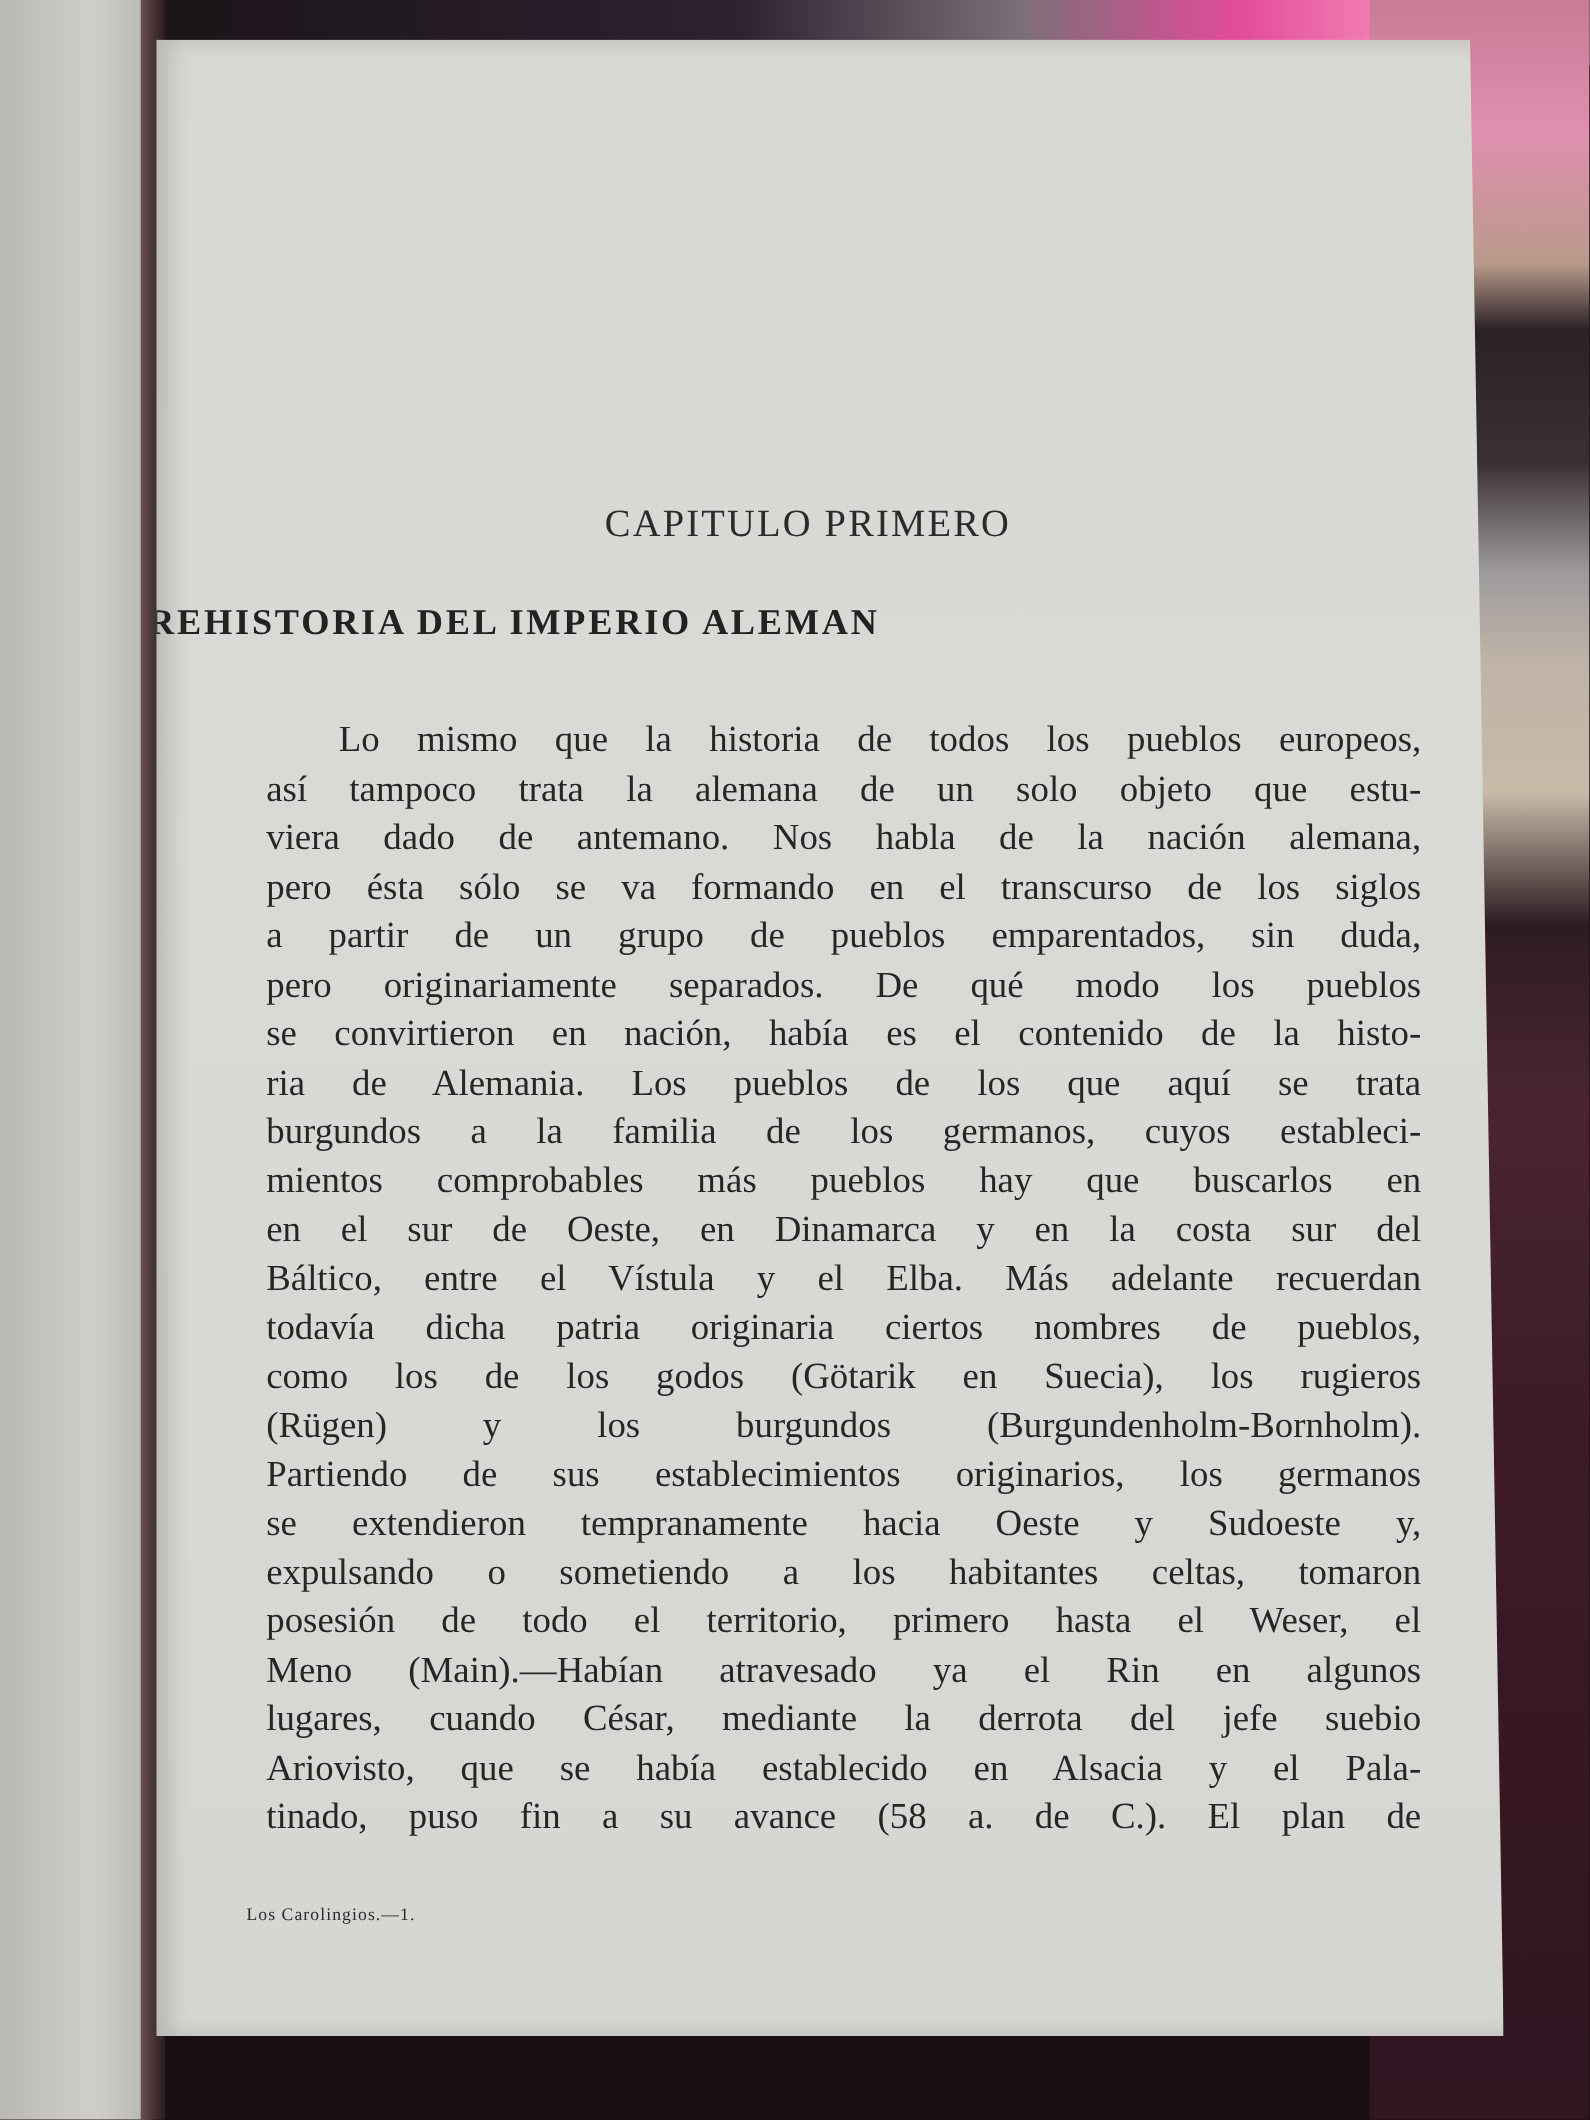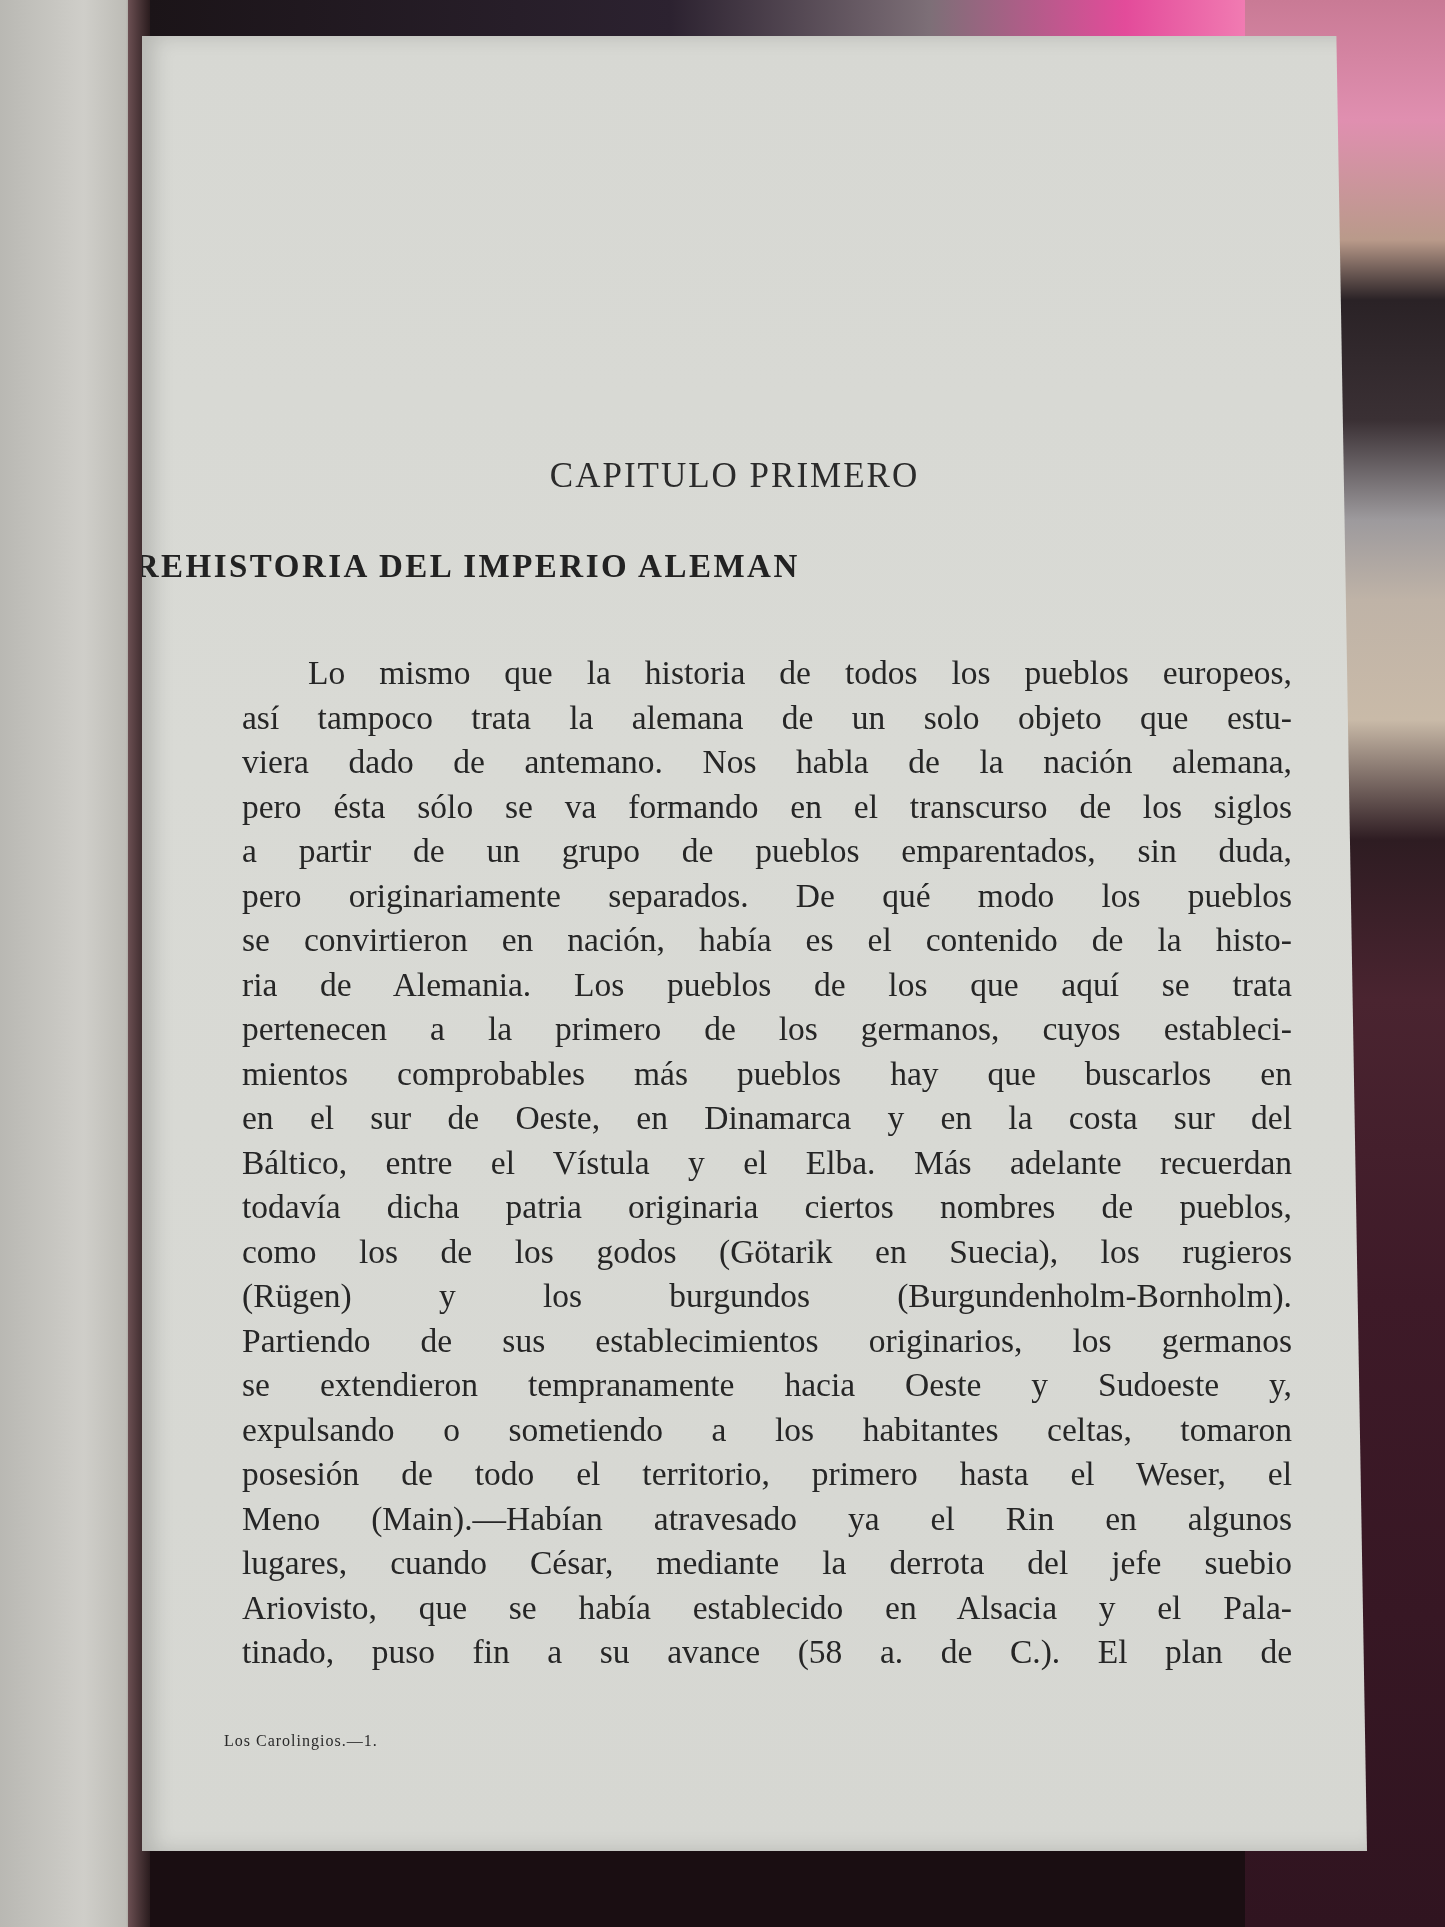--- a/index.html
+++ b/index.html
@@ -68,21 +68,21 @@
 
   <div class="body-text">
     <span class="line indent">Lo mismo que la historia de todos los pueblos europeos,</span>
     <span class="line">así tampoco trata la alemana de un solo objeto que estu-</span>
     <span class="line">viera dado de antemano. Nos habla de la nación alemana,</span>
     <span class="line">pero ésta sólo se va formando en el transcurso de los siglos</span>
     <span class="line">a partir de un grupo de pueblos emparentados, sin duda,</span>
     <span class="line">pero originariamente separados. De qué modo los pueblos</span>
     <span class="line">se convirtieron en nación, había es el contenido de la histo-</span>
     <span class="line">ria de Alemania. Los pueblos de los que aquí se trata</span>
-    <span class="line">pertenecen a la primero de los germanos, cuyos estableci-</span>
+    <span class="line">burgundos a la familia de los germanos, cuyos estableci-</span>
     <span class="line">mientos comprobables más pueblos hay que buscarlos en</span>
     <span class="line">en el sur de Oeste, en Dinamarca y en la costa sur del</span>
     <span class="line">Báltico, entre el Vístula y el Elba. Más adelante recuerdan</span>
     <span class="line">todavía dicha patria originaria ciertos nombres de pueblos,</span>
     <span class="line">como los de los godos (Götarik en Suecia), los rugieros</span>
     <span class="line">(Rügen) y los burgundos (Burgundenholm-Bornholm).</span>
     <span class="line">Partiendo de sus establecimientos originarios, los germanos</span>
     <span class="line">se extendieron tempranamente hacia Oeste y Sudoeste y,</span>
     <span class="line">expulsando o sometiendo a los habitantes celtas, tomaron</span>
     <span class="line">posesión de todo el territorio, primero hasta el Weser, el</span>

